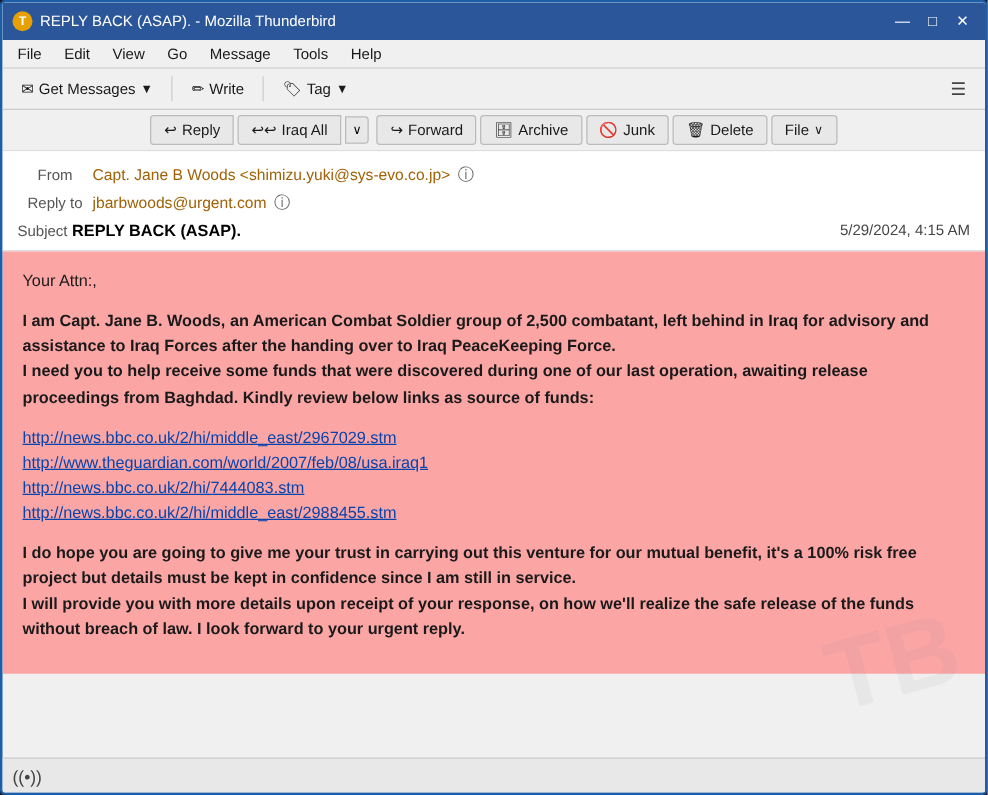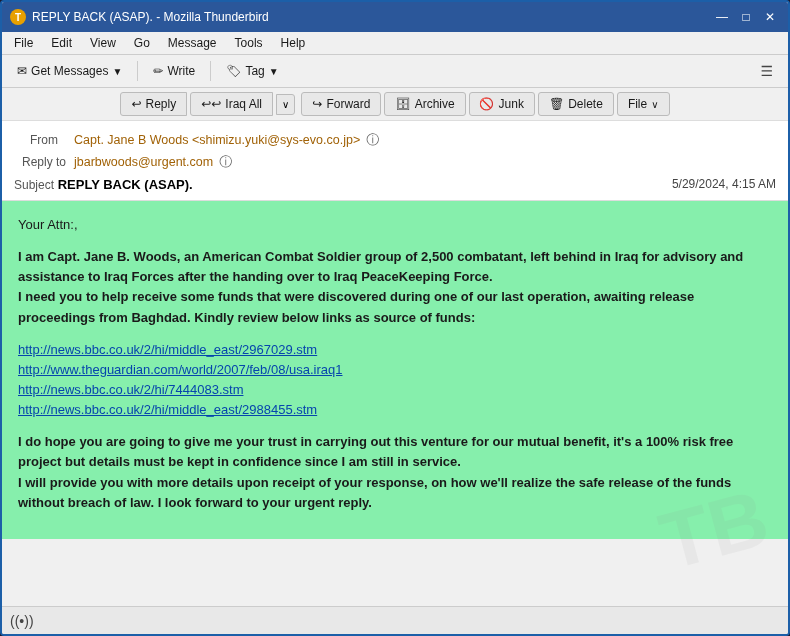--- a/index.html
+++ b/index.html
@@ -193,21 +193,21 @@
     .subject-text {
       font-weight: bold;
       font-size: 13px;
     }
     .subject-date {
       color: #444;
       font-size: 12px;
     }
     
     .email-body {
-      background: #86efac;
+      background: #fca5a5;
       flex: 1;
       padding: 14px 16px;
       overflow-y: auto;
       font-size: 13px;
       line-height: 1.55;
       color: #1a1a1a;
     }
     .email-body p {
       margin-bottom: 12px;
     }

